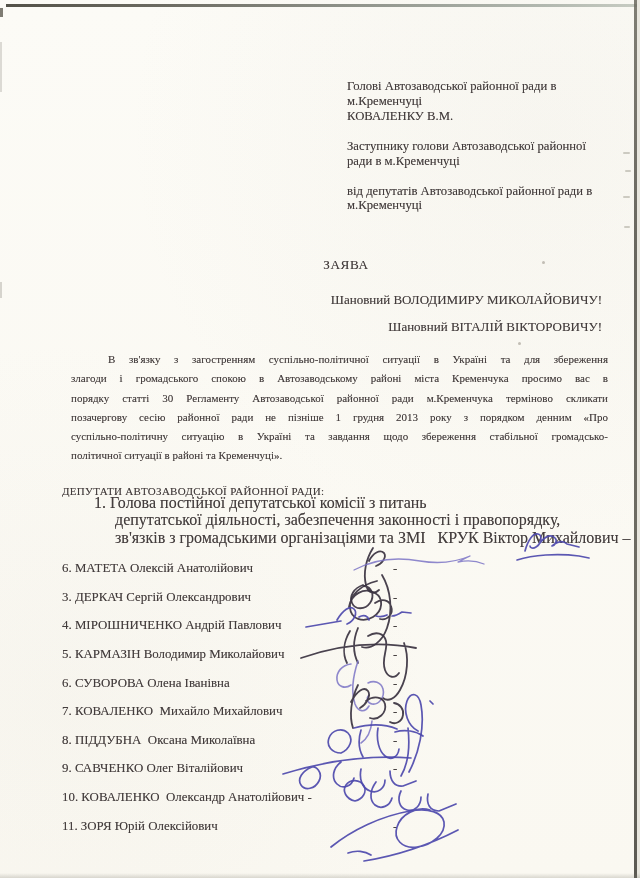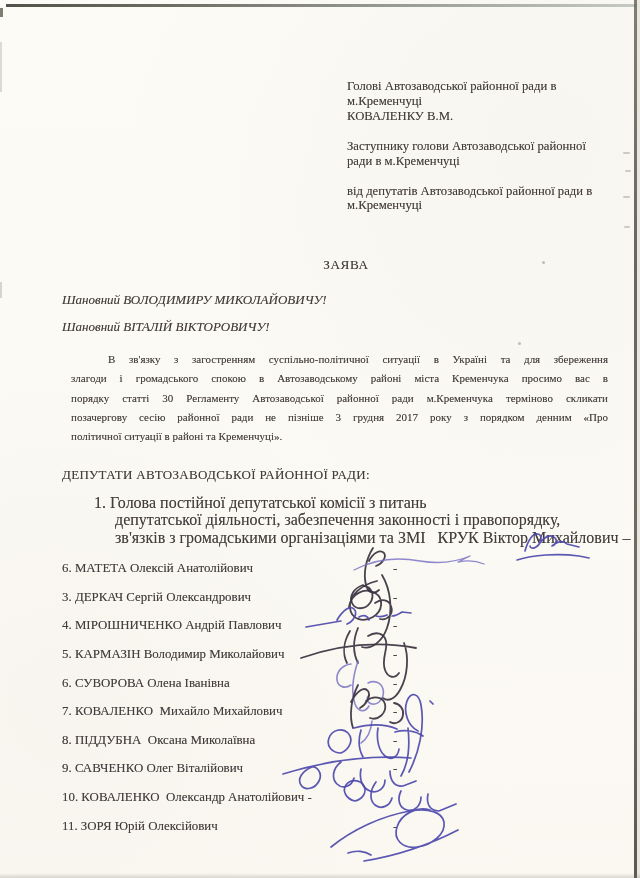--- a/index.html
+++ b/index.html
@@ -35,28 +35,28 @@
   .smudge.s4{left:624px;top:226px;width:6px;height:2px;}
   .speck{position:absolute;width:3px;height:3px;border-radius:50%;background:rgba(140,134,122,.5);}
   .speck.p1{left:542px;top:261px;}
   .speck.p2{left:518px;top:342px;}
   
   .address{position:absolute;left:347px;top:79px;width:262px;font-size:12.7px;line-height:14.9px;}
   .addr-group{margin-bottom:15px;}
   .addr-line{white-space:nowrap;}
   .title{position:absolute;left:76px;top:257px;width:540px;text-align:center;
     font-size:13.2px;letter-spacing:.6px;}
-  .salutation{position:absolute;left:62px;width:540px;text-align:left;font-size:13px;font-style:italic;}
+  .salutation{position:absolute;left:62px;width:540px;text-align:right;font-size:13px;}
   .sal1{top:292px;}
   .sal2{top:319px;}
   .bodytext{position:absolute;left:71px;top:350px;width:537px;font-size:11px;line-height:19.3px;}
   .bl{text-align:justify;text-align-last:justify;white-space:normal;}
   .bl.first{text-indent:37px;}
   .bl.last{text-align-last:left;}
-  .list-heading{position:absolute;left:62px;top:467px;font-size:13px;letter-spacing:.3px;white-space:nowrap;text-align:right;}
+  .list-heading{position:absolute;left:62px;top:485px;font-size:11px;letter-spacing:.3px;white-space:nowrap;text-align:right;}
   .item1{position:absolute;left:74px;top:494px;font-size:16px;line-height:17.4px;margin-left:20px;}
   .item1 div{white-space:pre;}
   .item1 .ind{padding-left:21px;}
   .deputies{position:absolute;left:62px;top:561px;width:400px;}
   .dep-row{position:relative;height:28.65px;font-size:12.9px;}
   .dep-name{white-space:pre;}
   .dep-dash{position:absolute;left:331px;top:0;}
   
   .signatures{position:absolute;left:0;top:0;pointer-events:none;}
   .signatures path{fill:none;stroke-linecap:round;stroke-linejoin:round;}
@@ -101,21 +101,22 @@
   </div>
 
   <div class="title">ЗАЯВА</div>
   <div class="salutation sal1">Шановний ВОЛОДИМИРУ МИКОЛАЙОВИЧУ!</div>
   <div class="salutation sal2">Шановний ВІТАЛІЙ ВІКТОРОВИЧУ!</div>
 
   <div class="bodytext">
     <div class="bl first">В зв'язку з загостренням суспільно-політичної ситуації в Україні та для збереження</div>
     <div class="bl">злагоди і громадського спокою в Автозаводському районі міста Кременчука просимо вас в</div>
     <div class="bl">порядку статті 30 Регламенту Автозаводської районної ради м.Кременчука терміново скликати</div>
-    <div class="bl">позачергову сесію районної ради не пізніше 3 грудня 2017 року з порядком денним «Про</div>
+    <div class="bl">позачергову сесію районної ради не пізніше 1 грудня 2013 року з порядком денним «Про</div>
+    <div class="bl">суспільно-політичну ситуацію в Україні та завдання щодо збереження стабільної громадсько-</div>
     <div class="bl last">політичної ситуації в районі та Кременчуці».</div>
   </div>
 
   <div class="list-heading">ДЕПУТАТИ АВТОЗАВОДСЬКОЇ РАЙОННОЇ РАДИ:</div>
 
   <div class="item1">
     <div>1. Голова постійної депутатської комісії з питань</div>
     <div class="ind">депутатської діяльності, забезпечення законності і правопорядку,</div>
     <div class="ind">зв'язків з громадськими організаціями та ЗМІ   КРУК Віктор Михайлович –</div>
   </div>

